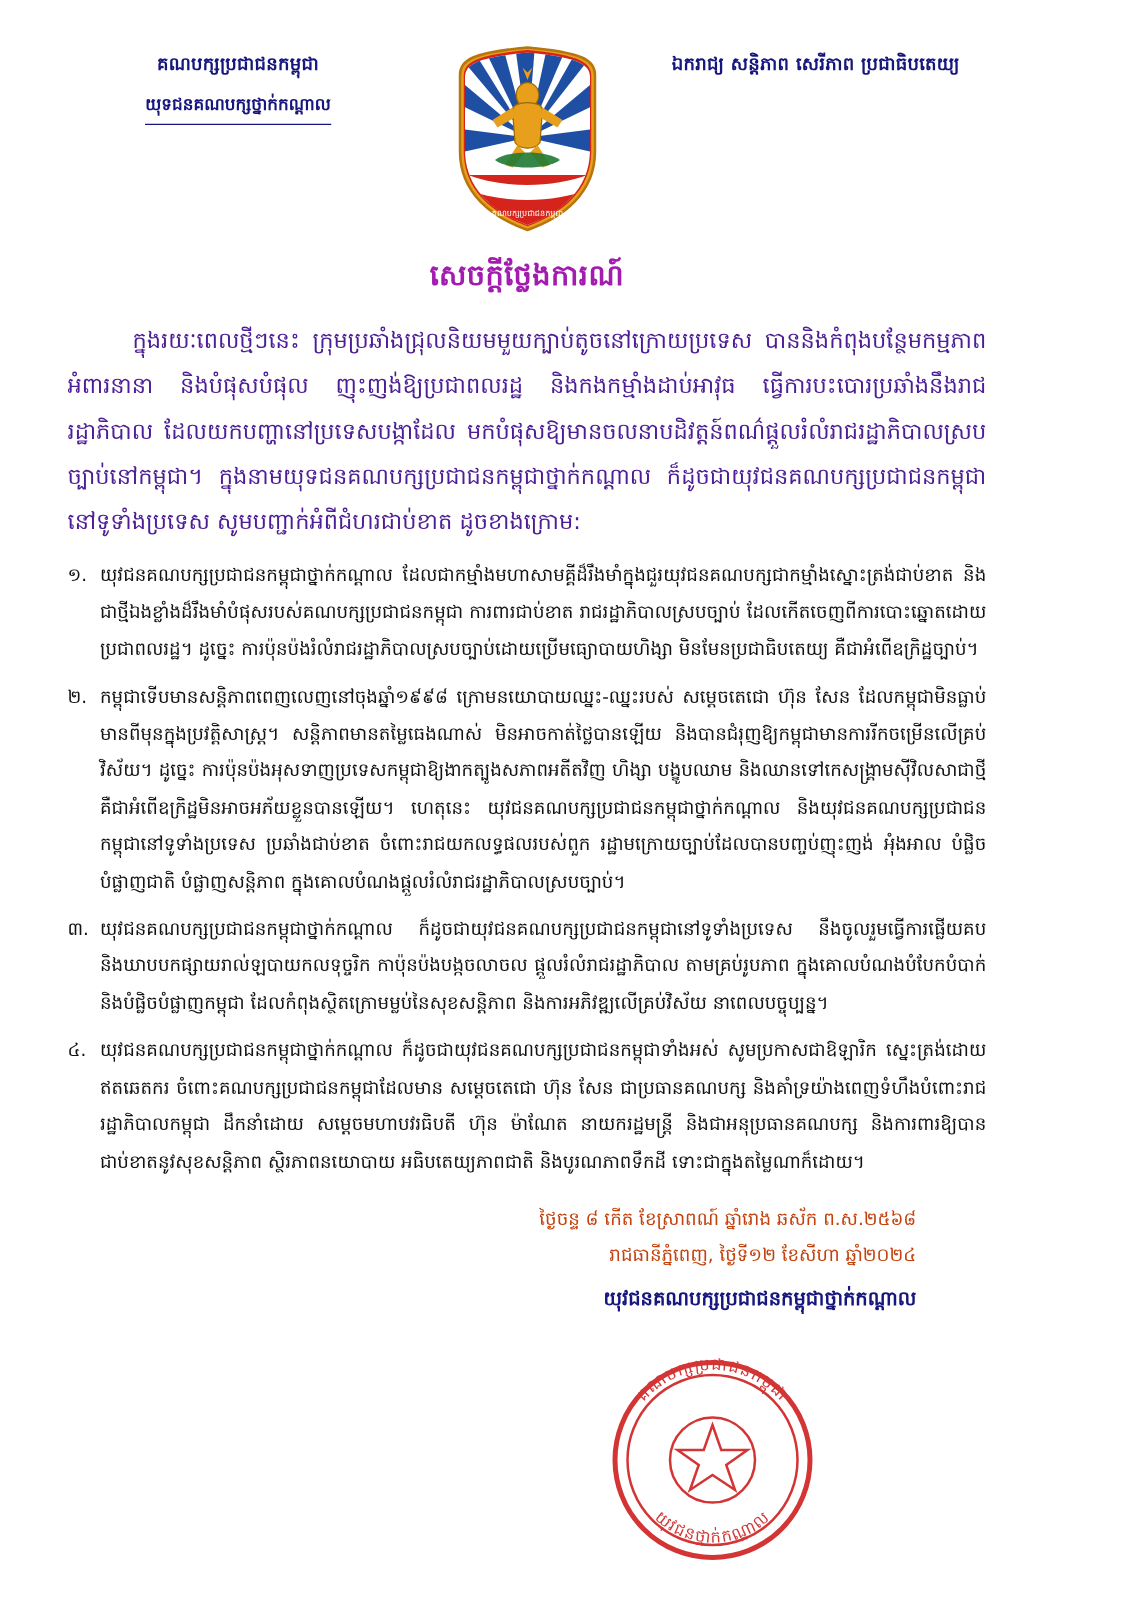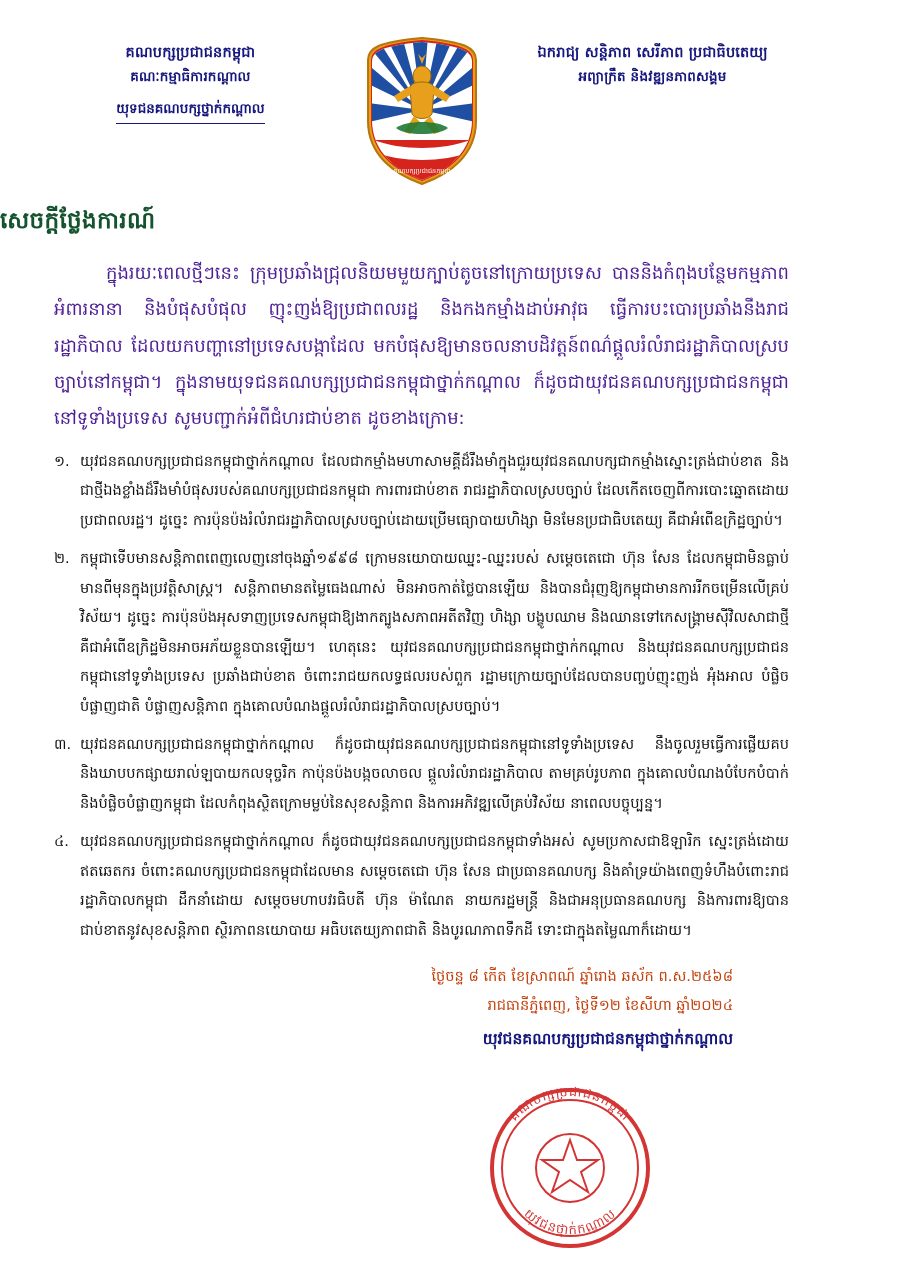--- a/index.html
+++ b/index.html
@@ -62,24 +62,24 @@
   }
   .emblem {
     position: relative;
     width: 124px;
     height: 150px;
   }
   .emblem svg { display:block; }
 
   
   .doc-title {
-    text-align: left;
+    text-align: center;
     font-size: 23px;
     font-weight: bold;
-    color: #14532d;
+    color: #a21caf;
     margin: 6px 0 16px 0;
     letter-spacing: .4px;
   }
 
   
   .body-wrap {
     padding: 0 54px 0 54px;
   }
   p.para {
     margin: 0 0 9px 0;
@@ -145,21 +145,20 @@
 </style>
 </head>
 <body>
 
 <div class="page">
 
   <div class="header">
 
     <div class="hdr-col left">
       <div class="hdr-line">គណបក្សប្រជាជនកម្ពុជា</div>
-      <div class="hdr-line l2">គណៈកម្មាធិការកណ្ដាល</div>
       <div class="hdr-underlined">យុទជនគណបក្សថ្នាក់កណ្ដាល</div>
     </div>
 
     <div class="emblem-wrap">
       <div class="emblem">
         <svg width="124" height="150" viewBox="0 0 124 150" aria-hidden="true">
           <defs>
             <clipPath id="shieldClip">
               <path d="M12 26 C12 16 20 10 62 6 C104 10 112 16 112 26 L112 84 C112 116 88 134 62 144 C36 134 12 116 12 84 Z"></path>
             </clipPath>
@@ -198,21 +197,20 @@
 
             <rect x="14" y="126" width="96" height="14" fill="#d4241c"></rect>
           </g>
           <text x="62" y="137" text-anchor="middle" font-size="6.5" fill="#ffffff" font-family="DejaVu Sans, sans-serif">គណបក្សប្រជាជនកម្ពុជា</text>
         </svg>
       </div>
     </div>
 
     <div class="hdr-col right">
       <div class="hdr-line">ឯករាជ្យ សន្តិភាព សេរីភាព ប្រជាធិបតេយ្យ</div>
-      <div class="hdr-line l2">អព្យាក្រឹត និងវឌ្ឍនភាពសង្គម</div>
     </div>
   </div>
 
   <div class="doc-title">សេចក្ដីថ្លែងការណ៍</div>
 
   <div class="body-wrap">
 
     <p class="para intro">ក្នុងរយៈពេលថ្មីៗនេះ ក្រុមប្រឆាំងជ្រុលនិយមមួយក្បាប់តូចនៅក្រោយប្រទេស បាននិងកំពុងបន្ថែមកម្មភាពអំពារនានា និងបំផុសបំផុល ញុះញង់ឱ្យប្រជាពលរដ្ឋ និងកងកម្មាំងដាប់អាវុធ ធ្វើការបះបោរប្រឆាំងនឹងរាជរដ្ឋាភិបាល ដែលយកបញ្ហានៅប្រទេសបង្កាដែល មកបំផុសឱ្យមានចលនាបដិវត្តន៍ពណ៌ផ្ដួលរំលំរាជរដ្ឋាភិបាលស្របច្បាប់នៅកម្ពុជា។ ក្នុងនាមយុទជនគណបក្សប្រជាជនកម្ពុជាថ្នាក់កណ្ដាល ក៏ដូចជាយុវជនគណបក្សប្រជាជនកម្ពុជានៅទូទាំងប្រទេស សូមបញ្ជាក់អំពីជំហរជាប់ខាត ដូចខាងក្រោម:</p>
 
     <div class="numbered">

